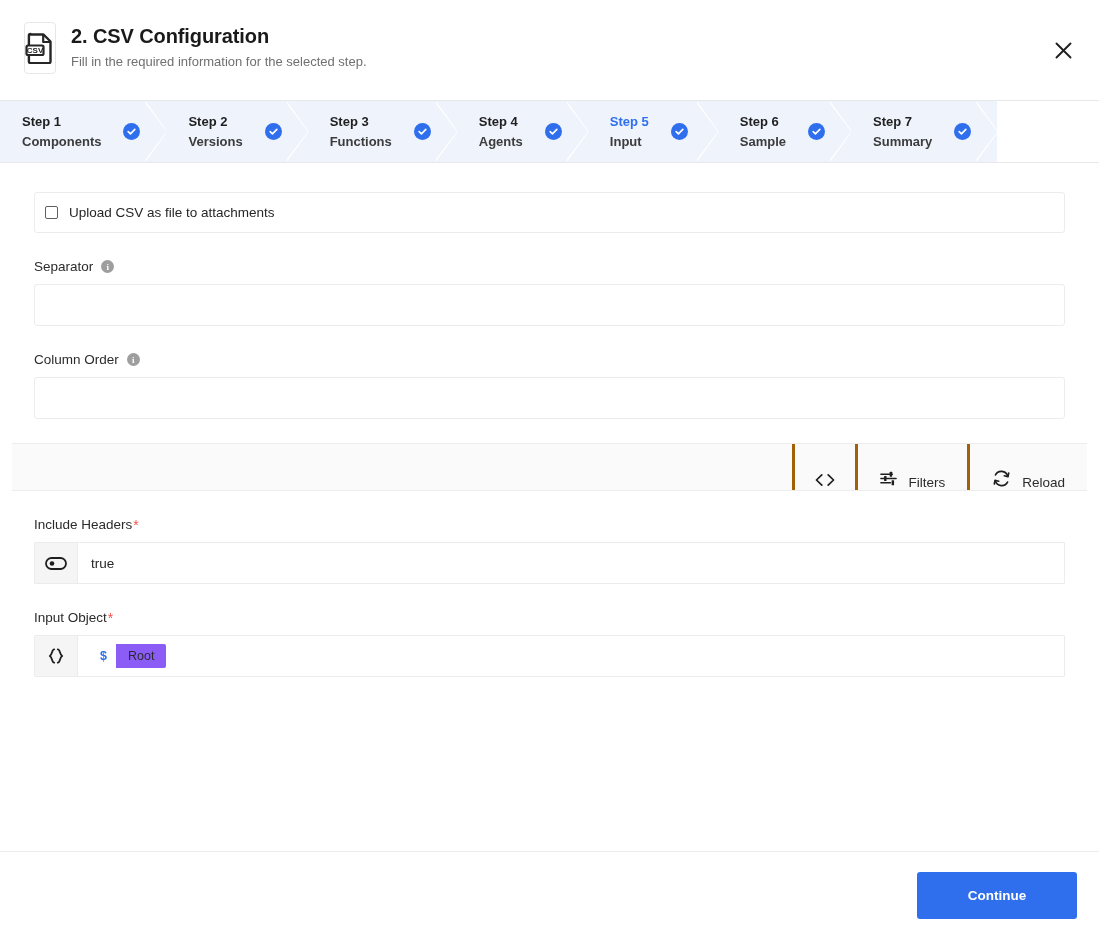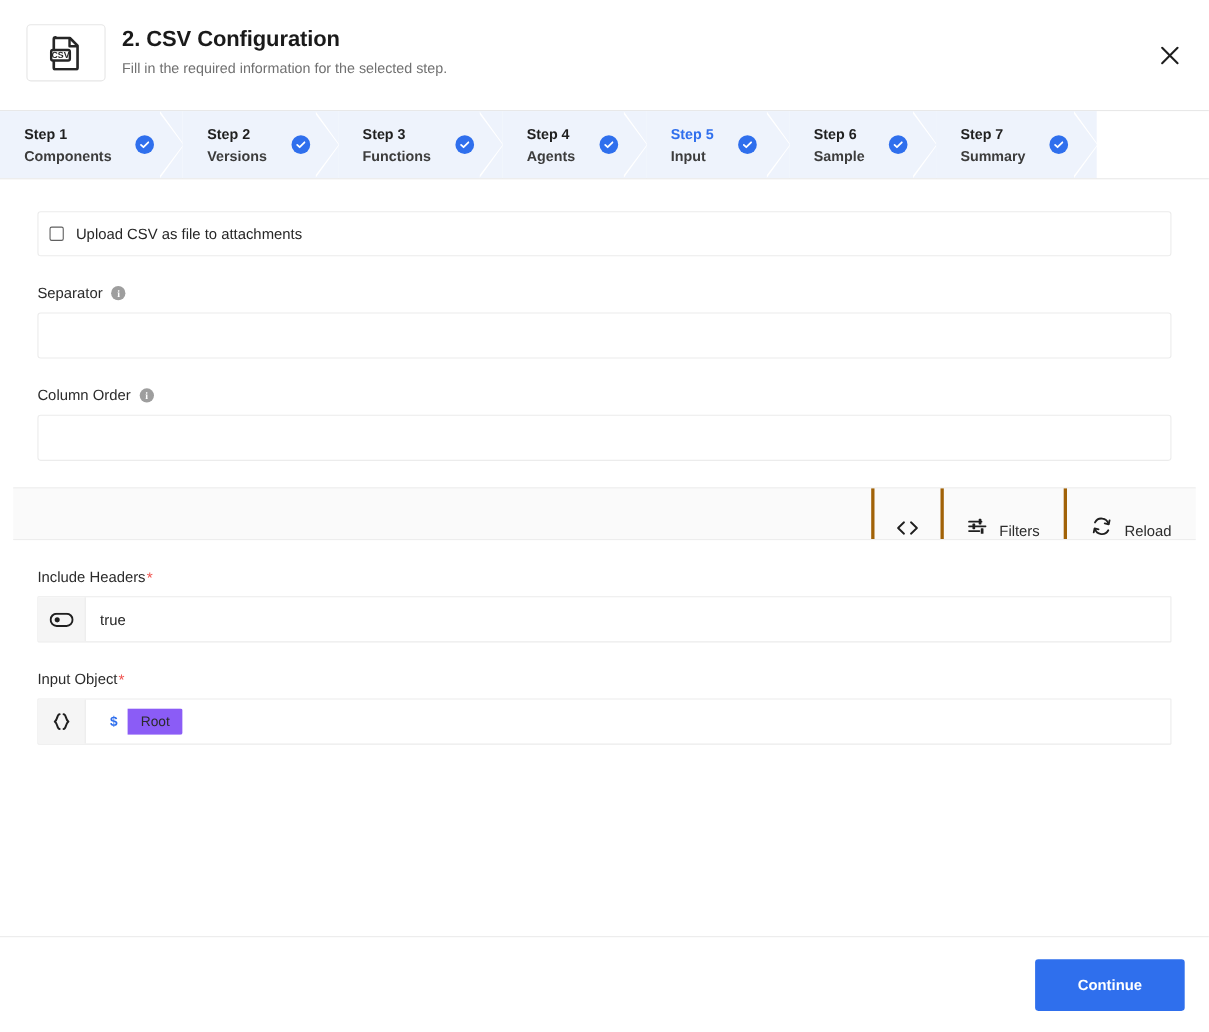--- a/index.html
+++ b/index.html
@@ -17,21 +17,21 @@
   
   .header {
     position: relative;
     height: 101px;
     border-bottom: 1px solid #e8e8e8;
     display: flex;
     align-items: flex-start;
     padding: 22px 0 0 24px;
   }
   .doc-icon {
-    width: 72px; height: 52px;
+    width: 32px; height: 52px;
     border: 1px solid #e6e6e6;
     border-radius: 4px;
     display: flex; align-items: center; justify-content: center;
     flex: 0 0 auto;
     background: #fff;
   }
   .header-text { margin-left: 15px; padding-top: 2px; }
   .header-title {
     font-size: 20px;
     font-weight: bold;
@@ -253,21 +253,21 @@
     padding-right: 22px;
     background: #fff;
   }
   .primary-btn {
     background: #2f6fed;
     color: #fff;
     font-size: 13.5px;
     font-weight: bold;
     border: none;
     border-radius: 3px;
-    width: 136px;
+    width: 160px;
     height: 47px;
     cursor: pointer;
     font-family: "Liberation Sans", sans-serif;
   }
 </style>
 </head>
 <body>
 
 <div class="header">
   <div class="doc-icon">

